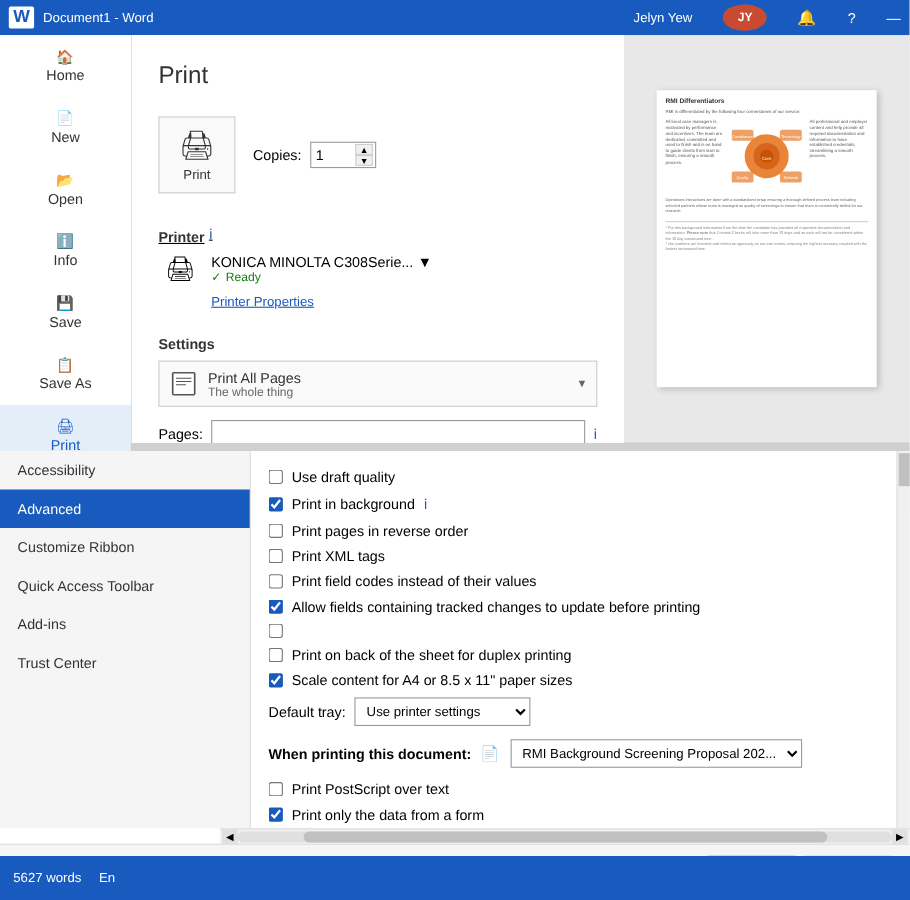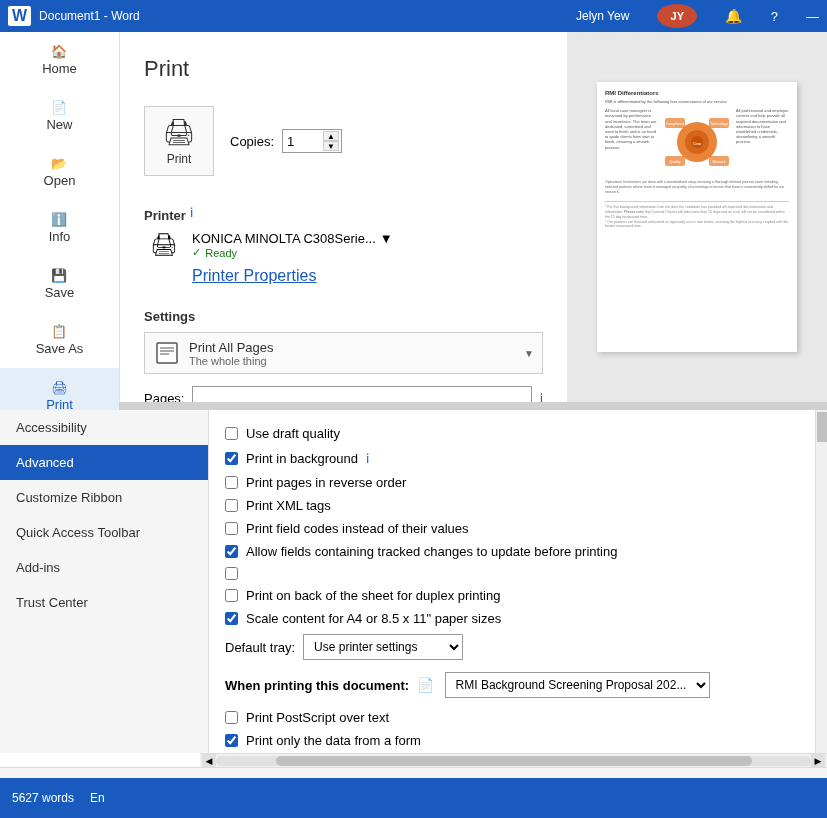--- a/index.html
+++ b/index.html
@@ -50,21 +50,21 @@
     .copies-input input { width: 40px; border: none; outline: none; font-size: 13px; }
     .spinner { display: flex; flex-direction: column; }
     .spinner-btn { width: 16px; height: 10px; background: #f0f0f0; border: 1px solid #ccc; cursor: pointer; font-size: 8px; text-align: center; line-height: 10px; }
 
     .section-title { font-size: 13px; font-weight: 600; color: #333; margin-top: 8px; }
 
     .printer-section { display: flex; flex-direction: column; gap: 6px; }
     .printer-row { display: flex; align-items: center; gap: 8px; }
     .printer-icon-area { width: 40px; height: 32px; display: flex; align-items: center; justify-content: center; }
     .printer-info { flex: 1; }
-    .printer-props-link { color: #185abd; text-decoration: underline; cursor: pointer; font-size: 16px; margin-left: 48px; }
+    .printer-props-link { color: #185abd; text-decoration: underline; cursor: pointer; font-size: 12px; margin-left: 48px; }
     .info-icon { color: #185abd; cursor: pointer; font-size: 13px; }
 
     .settings-section { display: flex; flex-direction: column; gap: 8px; }
     .setting-item {
       border: 1px solid #ccc; padding: 6px 8px; cursor: pointer;
       display: flex; align-items: center; gap: 8px; background: #fafafa;
     }
     .setting-text { flex: 1; }
     .setting-main { font-size: 13px; color: #333; }
     .setting-sub { font-size: 11px; color: #666; }
@@ -86,21 +86,21 @@
     }
     .preview-content { width: 100%; }
     .preview-title { font-size: 6px; font-weight: bold; margin-bottom: 3px; }
     .preview-body { font-size: 4px; line-height: 1.3; color: #555; }
     .preview-diagram {
       width: 70px; height: 60px; margin: 4px auto;
       display: flex; align-items: center; justify-content: center;
     }
     .options-body { display: flex; flex: 1; min-height: 0; }
     .options-sidebar {
-      width: 209px; background: #f5f5f5; border-right: 1px solid #ddd;
+      width: 228px; background: #f5f5f5; border-right: 1px solid #ddd;
       display: flex; flex-direction: column;
     }
     .options-sidebar-item {
       padding: 10px 16px; cursor: pointer; font-size: 13px; color: #333;
     }
     .options-sidebar-item.active { background: #185abd; color: white; }
     .options-content {
       flex: 1; padding: 16px; overflow-y: auto; background: #fff;
     }
     .checkbox-row {
@@ -254,21 +254,21 @@
           <input type="number" value="1" min="1" style="width: 36px; border: none; outline: none; font-size: 13px;">
           <div class="spinner">
             <div class="spinner-btn">▲</div>
             <div class="spinner-btn">▼</div>
           </div>
         </div>
       </div>
     </div>
 
     <div class="printer-section">
-      <div style="display:flex;align-items:center;gap:4px;">
+      <div style="display:flex;align-items:center;gap:4px;text-decoration:underline;">
         <span class="section-title">Printer</span>
         <span class="info-icon">ℹ</span>
       </div>
       <div class="printer-row">
         <div class="printer-icon-area">
           <span style="font-size:22px;">🖨</span>
         </div>
         <div class="printer-info">
           <div style="display:flex;align-items:center;gap:4px;">
             <span>KONICA MINOLTA C308Serie...</span>

